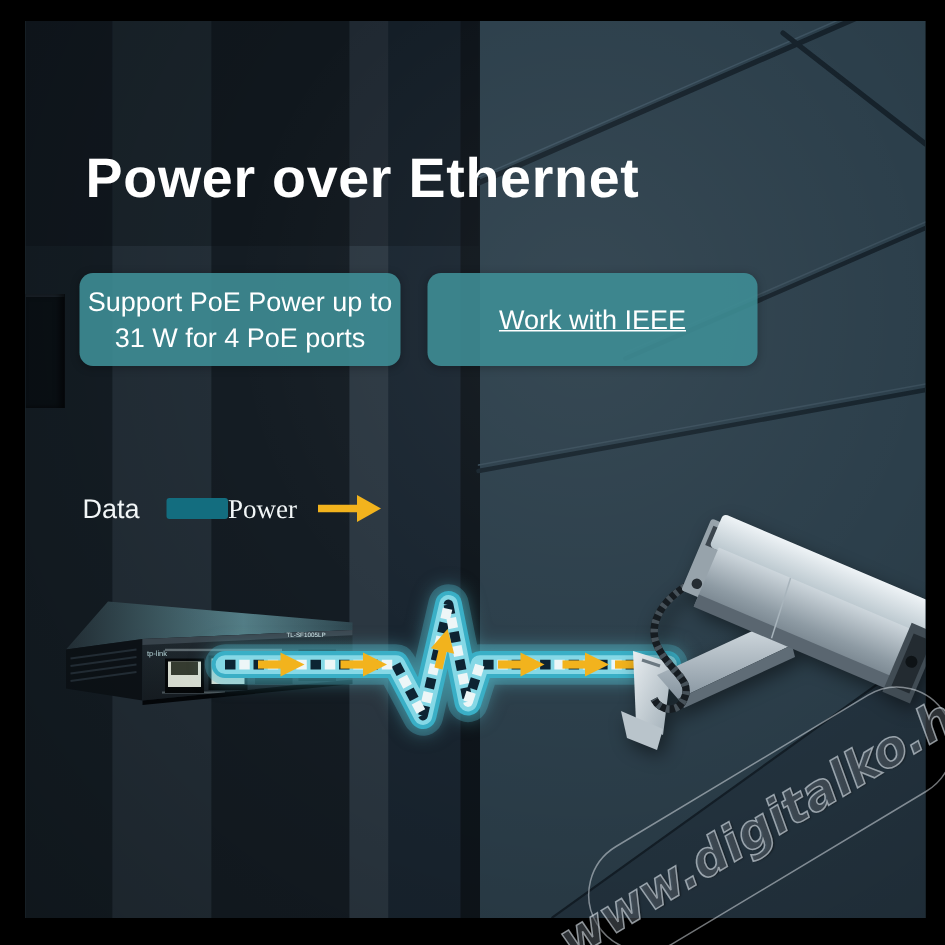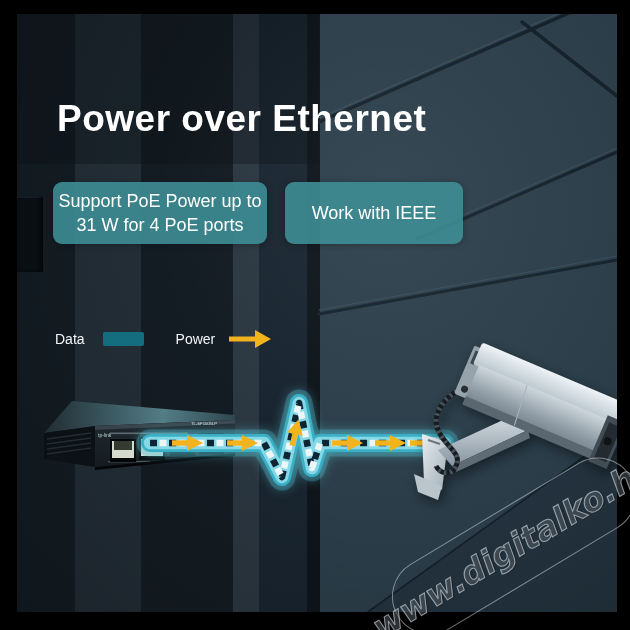--- a/index.html
+++ b/index.html
@@ -10,24 +10,24 @@
   .vignette{left:0;top:0;width:600px;height:598px;
     background:radial-gradient(ellipse at 62% 32%, rgba(255,255,255,0.05) 0%, rgba(0,0,0,0.0) 45%, rgba(0,0,0,0.22) 100%);
     z-index:3;pointer-events:none;}
   .page-title{left:40px;top:84px;z-index:6;color:#ffffff;font-size:37px;font-weight:700;letter-spacing:.5px;}
   .badges{left:36px;top:156px;z-index:6;display:flex;gap:18px;}
   .badge{height:62px;border-radius:9px;background:rgba(62,141,149,0.90);
     display:flex;flex-direction:column;align-items:center;justify-content:center;
     color:#ffffff;font-size:18px;line-height:24px;text-align:center;
     box-shadow:0 1px 6px rgba(0,0,0,0.25);margin-top:12px;}
   .badge.b1{width:214px;}
-  .badge.b2{width:178px;}
-  .legend{left:38px;top:314px;z-index:6;display:flex;align-items:center;color:#f2f6f7;font-size:14px;}
+  .badge.b2{width:220px;text-decoration:underline;}
+  .legend{left:38px;top:314px;z-index:6;display:flex;align-items:center;color:#f2f6f7;font-size:18px;}
   .legend .swatch{width:41px;height:14px;background:#136D7F;border-radius:2px;margin-left:18px;}
-  .legend .power{margin-left:32px;}
+  .legend .power{font-family:Liberation Serif, serif;}
   .legend svg{margin-left:12px;display:block;}
   .wall{left:0;top:0;z-index:0;}
   .shelf{left:0;top:182px;width:26px;height:76px;background:#0a1015;z-index:1;
     box-shadow:inset -3px 0 4px rgba(0,0,0,.6), inset 0 2px 0 #1d262e;}
   .switch-svg{left:25px;top:375px;z-index:2;}
   .line-svg{left:115px;top:370px;z-index:4;filter:drop-shadow(0 0 6px rgba(100,215,230,0.55));}
   .camera-svg{left:395px;top:300px;z-index:5;filter:drop-shadow(3px 5px 6px rgba(0,0,0,0.45));}
   .watermark{position:absolute;left:378px;top:508px;width:270px;height:74px;z-index:10;
     transform:rotate(-31deg);border:1.5px solid rgba(225,232,237,0.5);border-radius:40px;
     display:flex;align-items:center;justify-content:center;pointer-events:none;}

